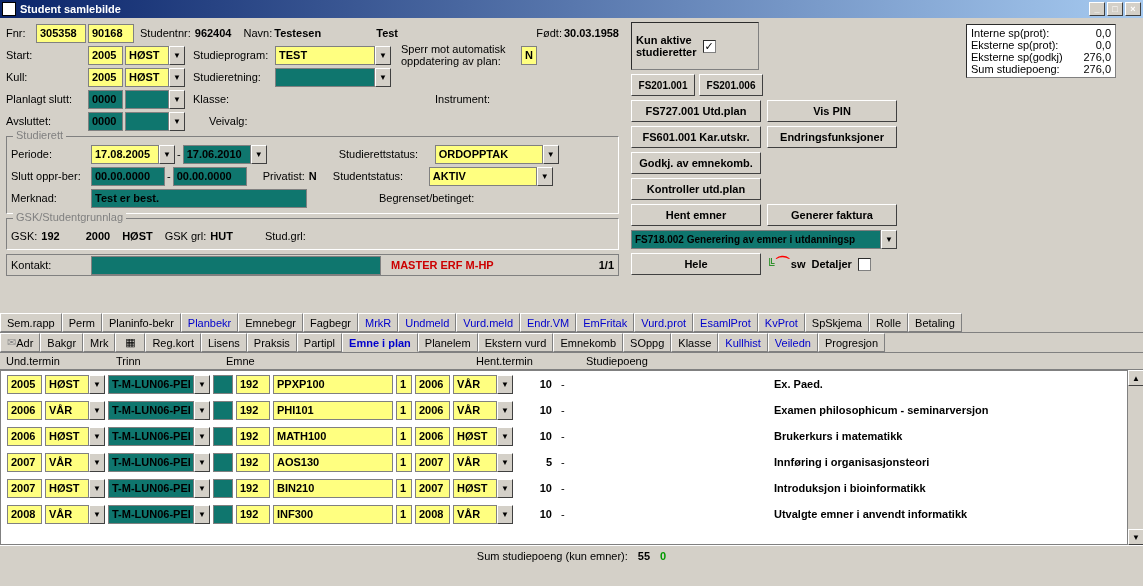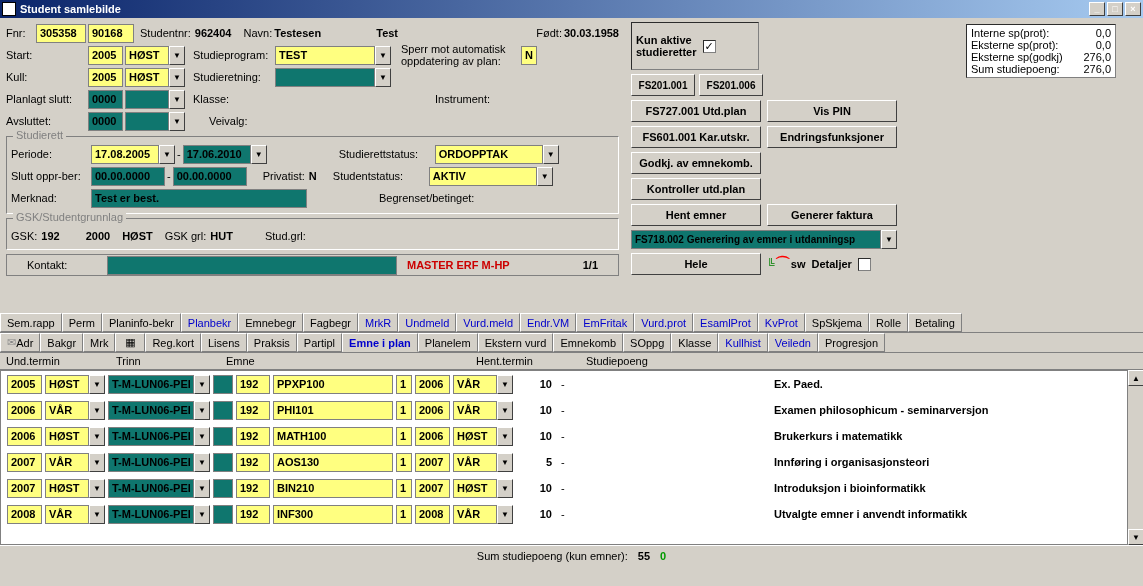--- a/index.html
+++ b/index.html
@@ -39,21 +39,21 @@
 
 .grid-header { background: #d4d0c8; border-bottom: 1px solid #808080; display: flex; padding: 2px 6px; }
 .grid-body { background: #fff; border: 1px solid #808080; overflow-y: auto; height: 175px; }
 .grid-row { display: flex; align-items: center; padding: 2px 6px; gap: 3px; height: 26px; }
 .grid-footer { background: #d4d0c8; border-top: 1px solid #fff; padding: 4px; display: flex; align-items: center; justify-content: center; gap: 10px; }
 
 .bold { font-weight: bold; }
 .red-text { color: #cc0000; font-weight: bold; }
 .green-text { color: #009900; font-weight: bold; }
 
-.contact-row { display: flex; align-items: center; border: 1px solid #808080; padding: 2px 20px; height: 22px; }
+.contact-row { display: flex; align-items: center; border: 1px solid #808080; padding: 2px 4px; height: 22px; }
 
 .sw-logo { display: inline-flex; align-items: center; font-weight: bold; }
 .sw-logo .red-arc { color: red; font-size: 16px; }
 
 .scrollbar-v { position: absolute; right: 0; top: 0; bottom: 0; width: 16px; background: #d4d0c8; border-left: 1px solid #808080; }
 .scroll-btn { width: 16px; height: 16px; background: #d4d0c8; border: 1px solid; border-color: #fff #404040 #404040 #fff; display:flex; align-items:center; justify-content:center; font-size:8px;}
 
 .grid-container { position: relative; }
 
 .checkbox { width: 13px; height: 13px; background: #fff; border: 1px inset #808080; display: inline-flex; align-items: center; justify-content: center; font-size: 10px; }

